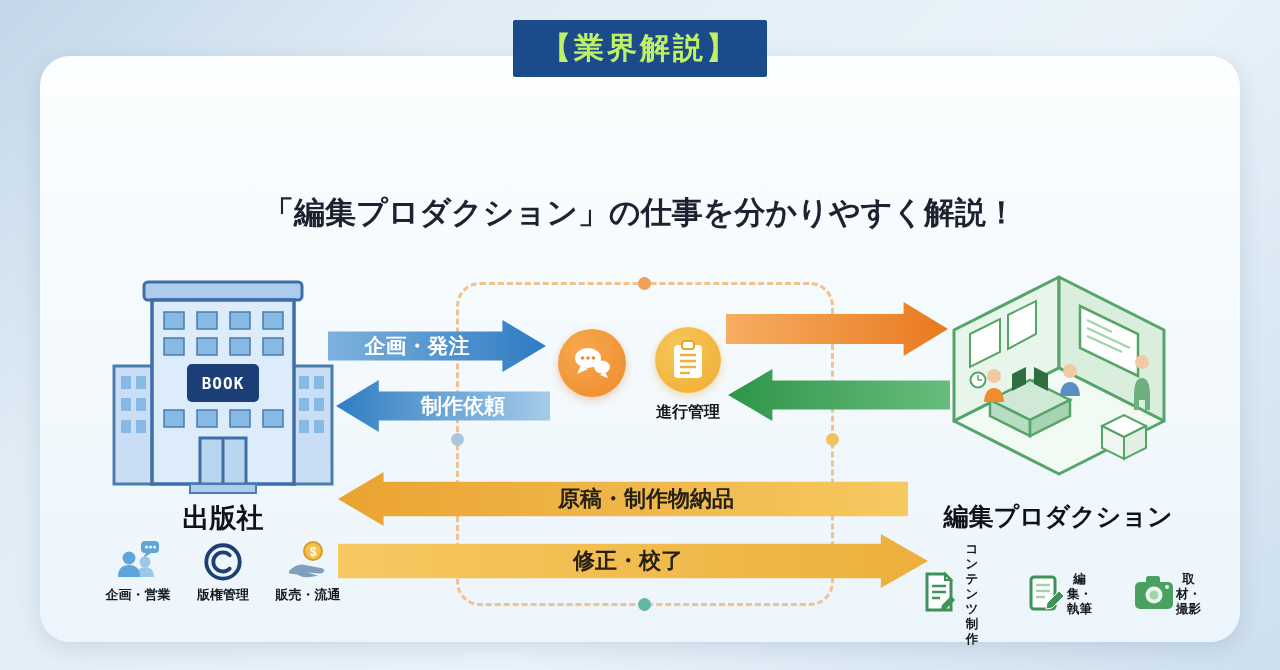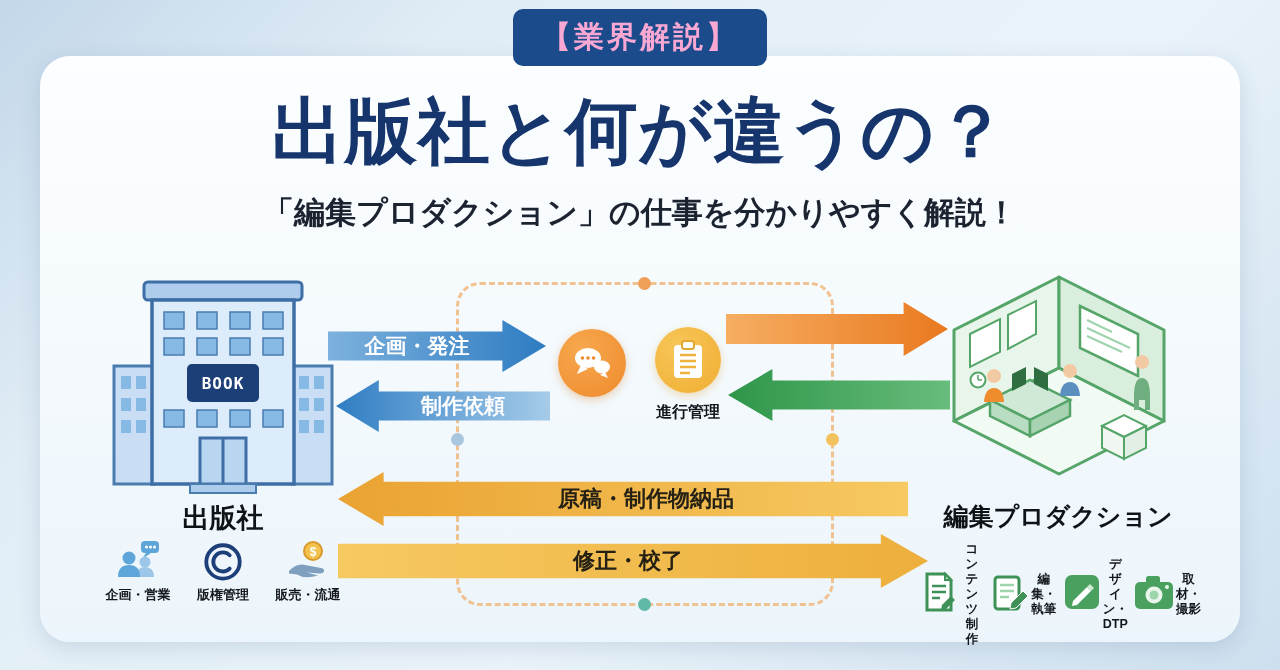--- a/index.html
+++ b/index.html
@@ -2,22 +2,22 @@
 <html><head>
 <meta charset="utf-8">
 <style>
   html,body{margin:0;padding:0;background:#cfe0ee;}
   #stage{position:relative;width:1280px;height:670px;overflow:hidden;
     background:linear-gradient(135deg,#c3d7e9 0%,#e1edf6 25%,#eaf3fa 60%,#cddfee 100%);
     font-family:"Liberation Sans","DejaVu Sans",sans-serif;}
   .card{position:absolute;left:40px;top:56px;width:1200px;height:586px;
     background:linear-gradient(180deg,#fcfeff 0%,#ecf5fb 100%);
     border-radius:30px;box-shadow:0 6px 22px rgba(50,80,120,.15);z-index:0;}
-  .badge{position:absolute;left:50%;transform:translateX(-50%);top:9px;background:#1c4b8c;color:#f9a8d4;
-    font-size:30px;font-weight:800;padding:8px 28px;border-radius:10px;letter-spacing:3px;z-index:6;}
+  .badge{position:absolute;left:50%;transform:translateX(-50%);top:20px;background:#1c4b8c;color:#bef264;
+    font-size:30px;font-weight:800;padding:8px 28px;border-radius:2px;letter-spacing:3px;z-index:6;}
   .title{position:absolute;left:0;top:84px;width:100%;text-align:center;font-size:72px;font-weight:900;
     color:#16356c;letter-spacing:1px;z-index:5;}
   .subtitle{position:absolute;left:0;top:192px;width:100%;text-align:center;font-size:31px;font-weight:800;
     color:#1c2330;z-index:5;}
 
   .pre{white-space:pre-line;}
 
   
   .building{position:absolute;left:108px;top:270px;width:230px;height:228px;z-index:3;}
   .publisher-label{position:absolute;left:108px;top:500px;width:230px;text-align:center;
@@ -80,21 +80,20 @@
   .pfunc-item{display:flex;flex-direction:row;align-items:center;width:66px;}
   .pfunc-item .ficon{height:42px;display:flex;align-items:flex-end;justify-content:center;}
   .pfunc-item .cap{font-size:12.5px;font-weight:700;color:#14171c;margin-top:5px;text-align:center;line-height:1.2;}
 </style>
 </head>
 <body>
 
 <div id="stage">
   <div class="card"></div>
   <div class="badge">【業界解説】</div>
-  <div class="title">出版社と何が違うの？</div>
   <div class="subtitle">「編集プロダクション」の仕事を分かりやすく解説！</div>
 
   <div class="building">
     <svg width="230" height="228" viewBox="0 0 230 228">
       <rect x="6" y="96" width="40" height="118" fill="#c9def4" stroke="#4a7cb0" stroke-width="3"></rect>
       <rect x="184" y="96" width="40" height="118" fill="#c9def4" stroke="#4a7cb0" stroke-width="3"></rect>
       <g fill="#86b9e4">
         <rect x="13" y="106" width="10" height="13"></rect>
           <rect x="28" y="106" width="10" height="13"></rect>
         <rect x="13" y="128" width="10" height="13"></rect>
@@ -272,31 +271,20 @@
           <line x1="11" y1="20" x2="25" y2="20" stroke="#9ed4ab" stroke-width="2.5"></line>
           <line x1="11" y1="26" x2="20" y2="26" stroke="#9ed4ab" stroke-width="2.5"></line>
           <path d="M22 32 l12 -12 l5 5 l-12 12 l-6 1 z" fill="#3f9257" stroke="#ffffff" stroke-width="1"></path>
         </svg>
       </span>
       <span class="cap pre">編集・
 執筆</span>
     </div>
     <div class="pfunc-item">
       <span class="ficon">
-        <svg width="42" height="42" viewBox="0 0 42 42">
-          <rect x="4" y="4" width="34" height="34" rx="7" fill="#4aa05e"></rect>
-          <path d="M12 30 l14 -14 l4 4 l-14 14 l-5 1 z" fill="#fff"></path>
-          <path d="M26 16 l3 -3 l4 4 l-3 3 z" fill="#cfe9d6"></path>
-        </svg>
-      </span>
-      <span class="cap pre">デザイン・
-DTP</span>
-    </div>
-    <div class="pfunc-item">
-      <span class="ficon">
         <svg width="44" height="40" viewBox="0 0 44 40">
           <rect x="14" y="3" width="14" height="9" rx="2.5" fill="#4aa05e"></rect>
           <rect x="3" y="9" width="38" height="27" rx="5" fill="#4aa05e"></rect>
           <circle cx="22" cy="22" r="8.5" fill="#eaf6ec"></circle>
           <circle cx="22" cy="22" r="4.5" fill="#9ed4ab"></circle>
           <circle cx="35" cy="14" r="2" fill="#eaf6ec"></circle>
         </svg>
       </span>
       <span class="cap pre">取材・
 撮影</span>

